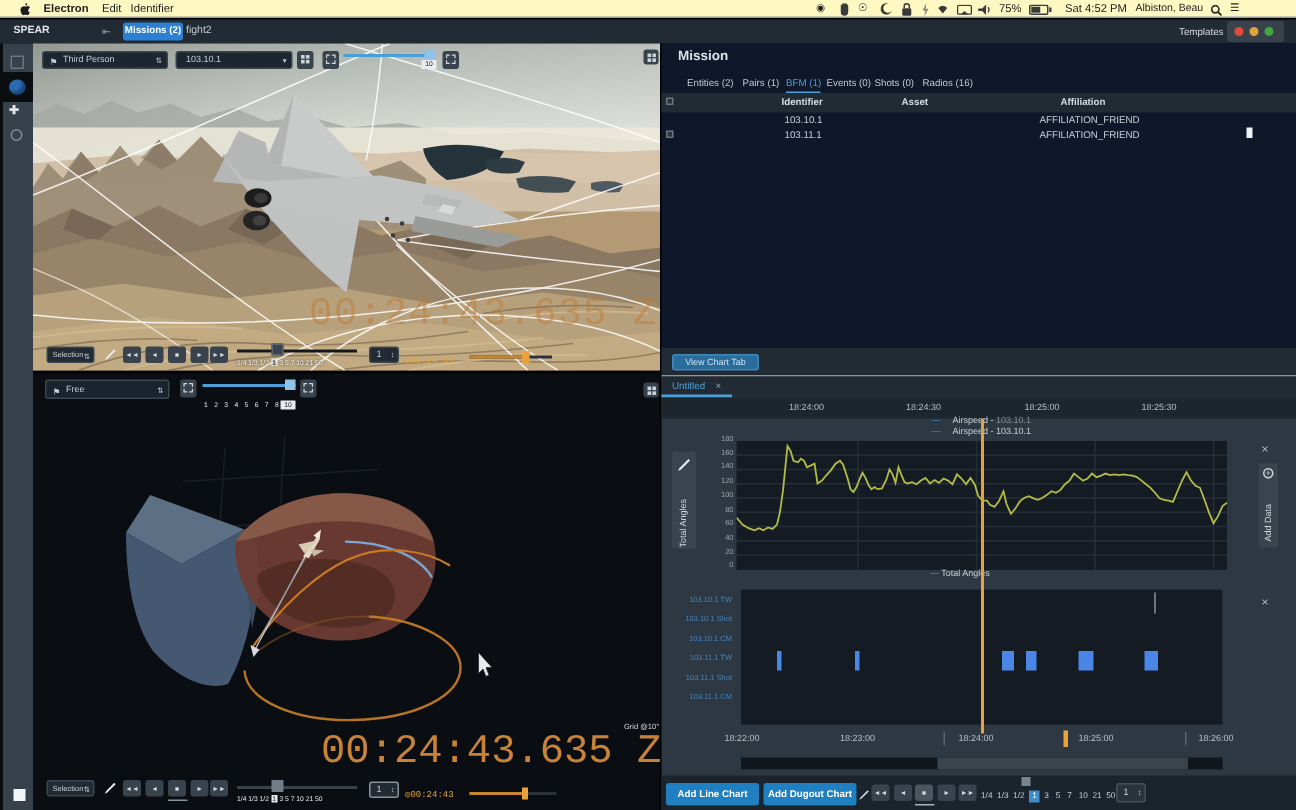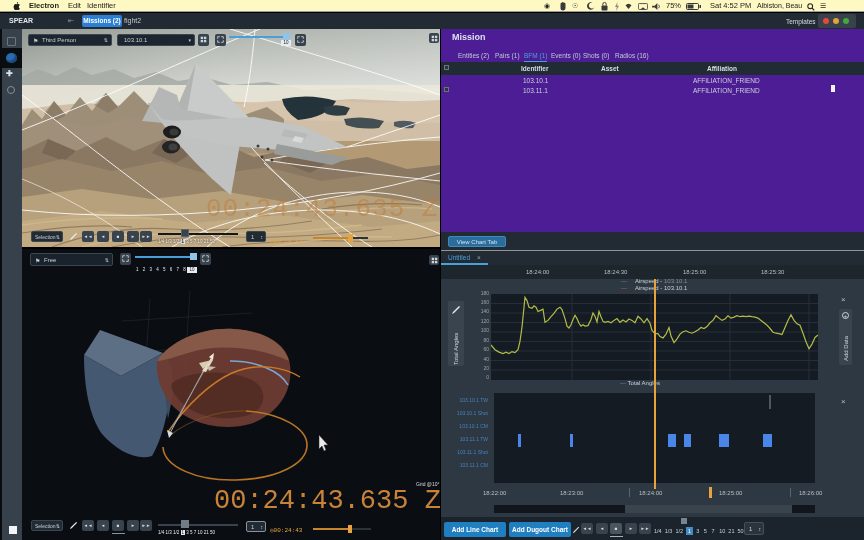--- a/index.html
+++ b/index.html
@@ -10,21 +10,21 @@
   #menubar{left:0;top:0;width:864px;height:12px;background:#fef9c3;color:#222;font-size:7.5px;border-bottom:1px solid #9a9a9a;}
   #menubar .mi{position:absolute;top:1px;line-height:10px;}
   
   #appbar{left:0;top:13px;width:864px;height:16px;background:#222b33;color:#cfd6dc;font-size:7px;}
   
   #sidebar{left:0;top:29px;width:22px;height:511px;background:#36414c;border-left:2px solid #0a0d10;}
   
   #vp1{left:22px;top:29px;width:418px;height:218px;background:#b49a74;overflow:hidden;}
   #vp2{left:22px;top:249px;width:418px;height:291px;background:#0a0e13;overflow:hidden;}
   
-  #mission{left:441px;top:29px;width:423px;height:221px;background:#4c1d95;color:#cdd4da;}
+  #mission{left:441px;top:29px;width:423px;height:221px;background:#0f172a;color:#cdd4da;}
   #charts{left:441px;top:250px;width:423px;height:290px;background:#2e3842;color:#cdd4da;border-top:1px solid #8d949a;}
   .btnblue{background:#1f7fc0;color:#fff;border-radius:2px;text-align:center;}
   .tbtn{background:#38434d;border-radius:2px;}
   .ddown{background:#1d2630;border:1px solid #3c464f;border-radius:2px;color:#c6cdd3;}
 </style>
 </head>
 <body>
 <div id="screen">
 
   <div class="abs" id="menubar">

